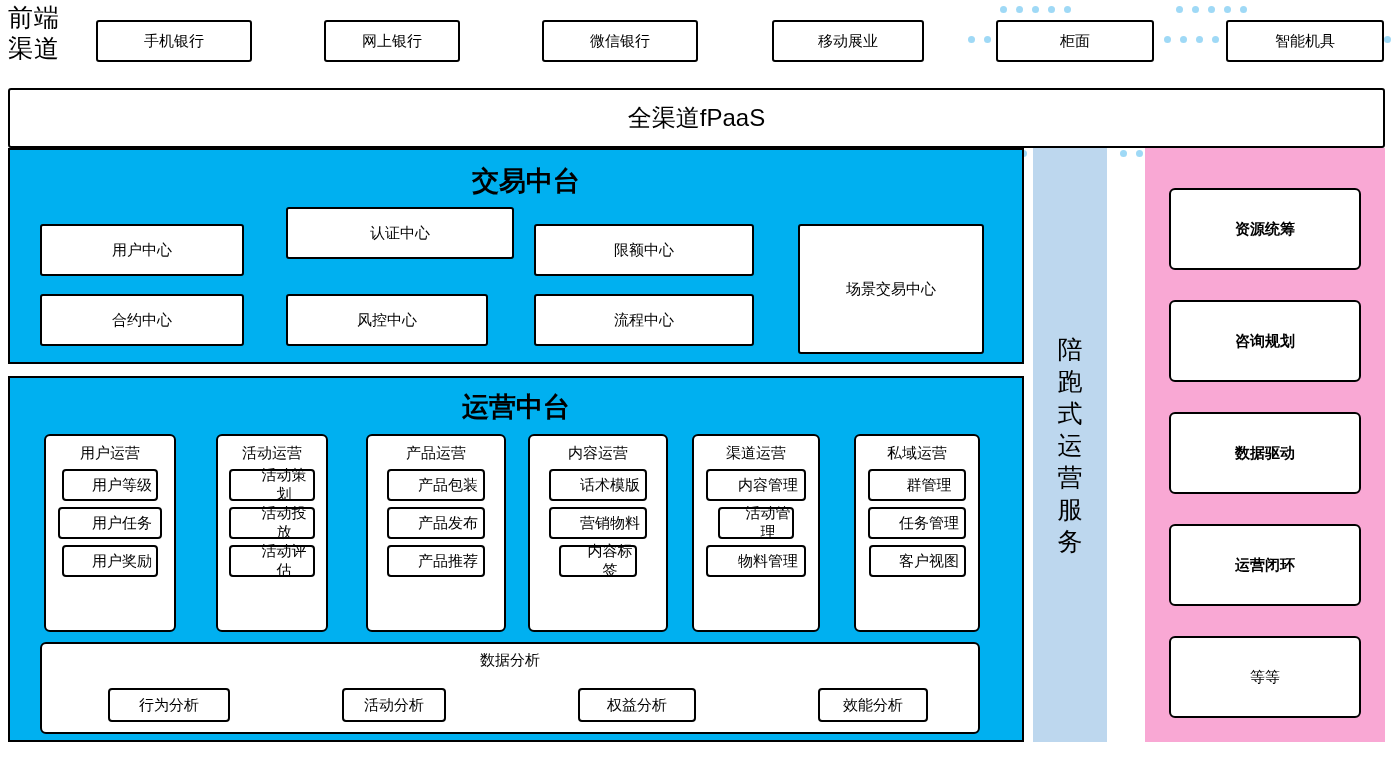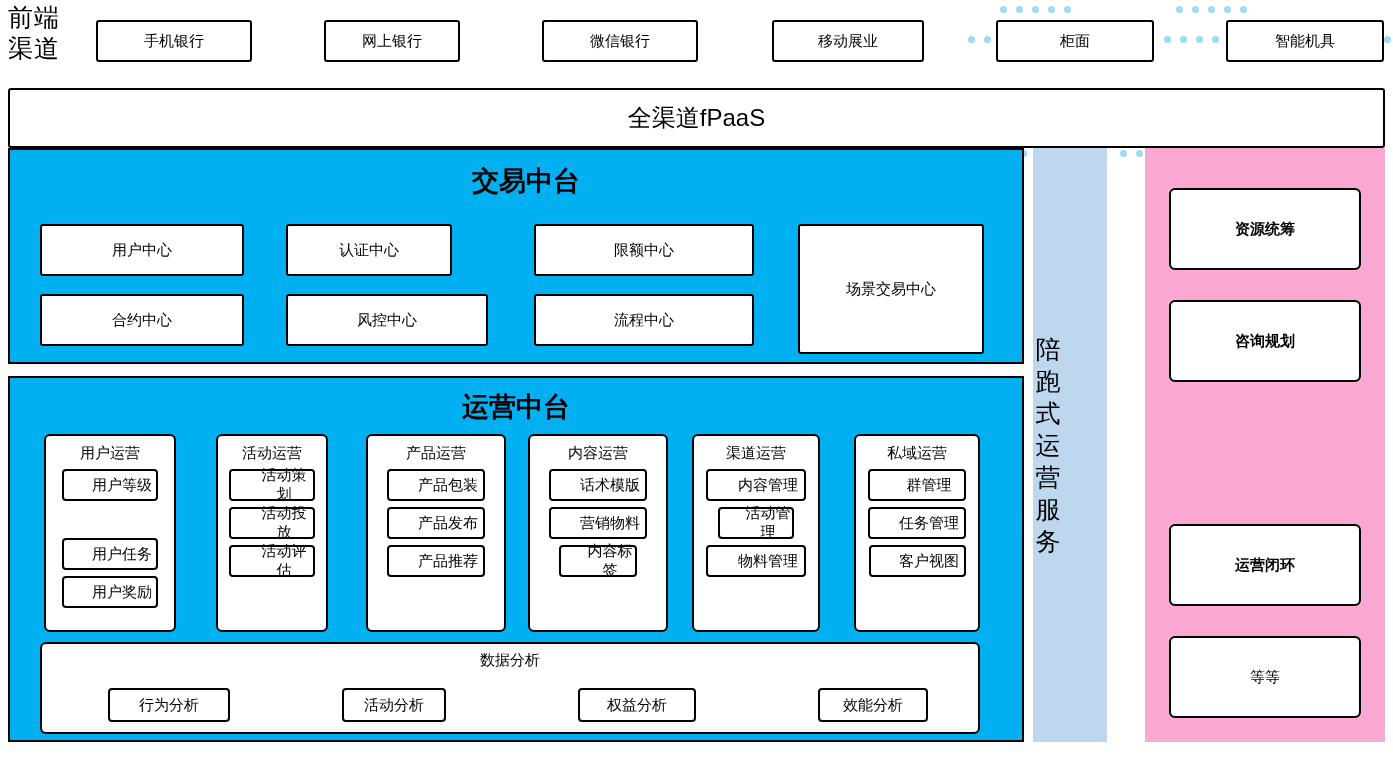--- a/index.html
+++ b/index.html
@@ -152,20 +152,21 @@
     position: absolute;
     left: 1033px;
     top: 148px;
     width: 74px;
     height: 594px;
     box-sizing: border-box;
     background: #bdd7ee;
     border: none;
     display: flex;
     align-items: center;
+    justify-content: center;
   }
   #service-col .vtext {
     font-size: 25px;
     line-height: 32px;
     text-align: center;
     width: 30px;
     word-break: break-all;
   }
 
   
@@ -270,21 +271,21 @@
     <span>全渠道fPaaS</span>
   </div>
 
   <div class="blue-panel" id="trade-panel" style="left:8px; top:148px; width:1016px; height:216px;padding-left:20px;">
     <div class="panel-title" style="margin-top:14px;">交易中台</div>
   </div>
 
   <div class="box trade-box" style="left:40px;  top:224px; width:204px;">
     <span>用户中心</span>
   </div>
-  <div class="box trade-box" style="left:286px; top:224px; width:166px;">
+  <div class="box trade-box" style="left:286px; top:207px; width:228px;">
     <span>认证中心</span>
   </div>
   <div class="box trade-box" style="left:534px; top:224px; width:220px;">
     <span>限额中心</span>
   </div>
   <div class="box trade-box" style="left:40px;  top:294px; width:204px;">
     <span>合约中心</span>
   </div>
   <div class="box trade-box" style="left:286px; top:294px; width:202px;">
     <span>风控中心</span>
@@ -296,21 +297,21 @@
     <span>场景交易中心</span>
   </div>
 
   <div class="blue-panel" id="op-panel" style="left:8px; top:376px; width:1016px; height:366px;">
     <div class="panel-title" style="margin-top:12px;">运营中台</div>
   </div>
 
   <div class="op-group" style="left:44px; width:132px;">
     <div class="op-group-title">用户运营</div>
     <div class="op-item" style="width:96px;">用户等级</div>
-    <div class="op-item" style="width:96px;margin-top:31px;">用户任务</div>
+    <div class="op-item" style="width:104px;">用户任务</div>
     <div class="op-item" style="width:96px;">用户奖励</div>
   </div>
 
   <div class="op-group" style="left:216px; width:112px;">
     <div class="op-group-title">活动运营</div>
     <div class="op-item" style="width:86px;">活动策划</div>
     <div class="op-item" style="width:86px;">活动投放</div>
     <div class="op-item" style="width:86px;">活动评估</div>
   </div>
 
@@ -350,17 +351,18 @@
     <div class="da-item" style="left:776px; width:110px;">效能分析</div>
   </div>
 
   <div id="service-col">
     <div class="vtext">陪跑式运营服务</div>
   </div>
 
   <div id="right-panel">
     <div class="right-item" style="top:40px;">资源统筹</div>
     <div class="right-item" style="top:152px;">咨询规划</div>
+    <div class="right-item" style="top:264px;">数据驱动</div>
     <div class="right-item" style="top:376px;">运营闭环</div>
     <div class="right-item plain" style="top:488px;">等等</div>
   </div>
 
 </div>
 
 </body></html>

